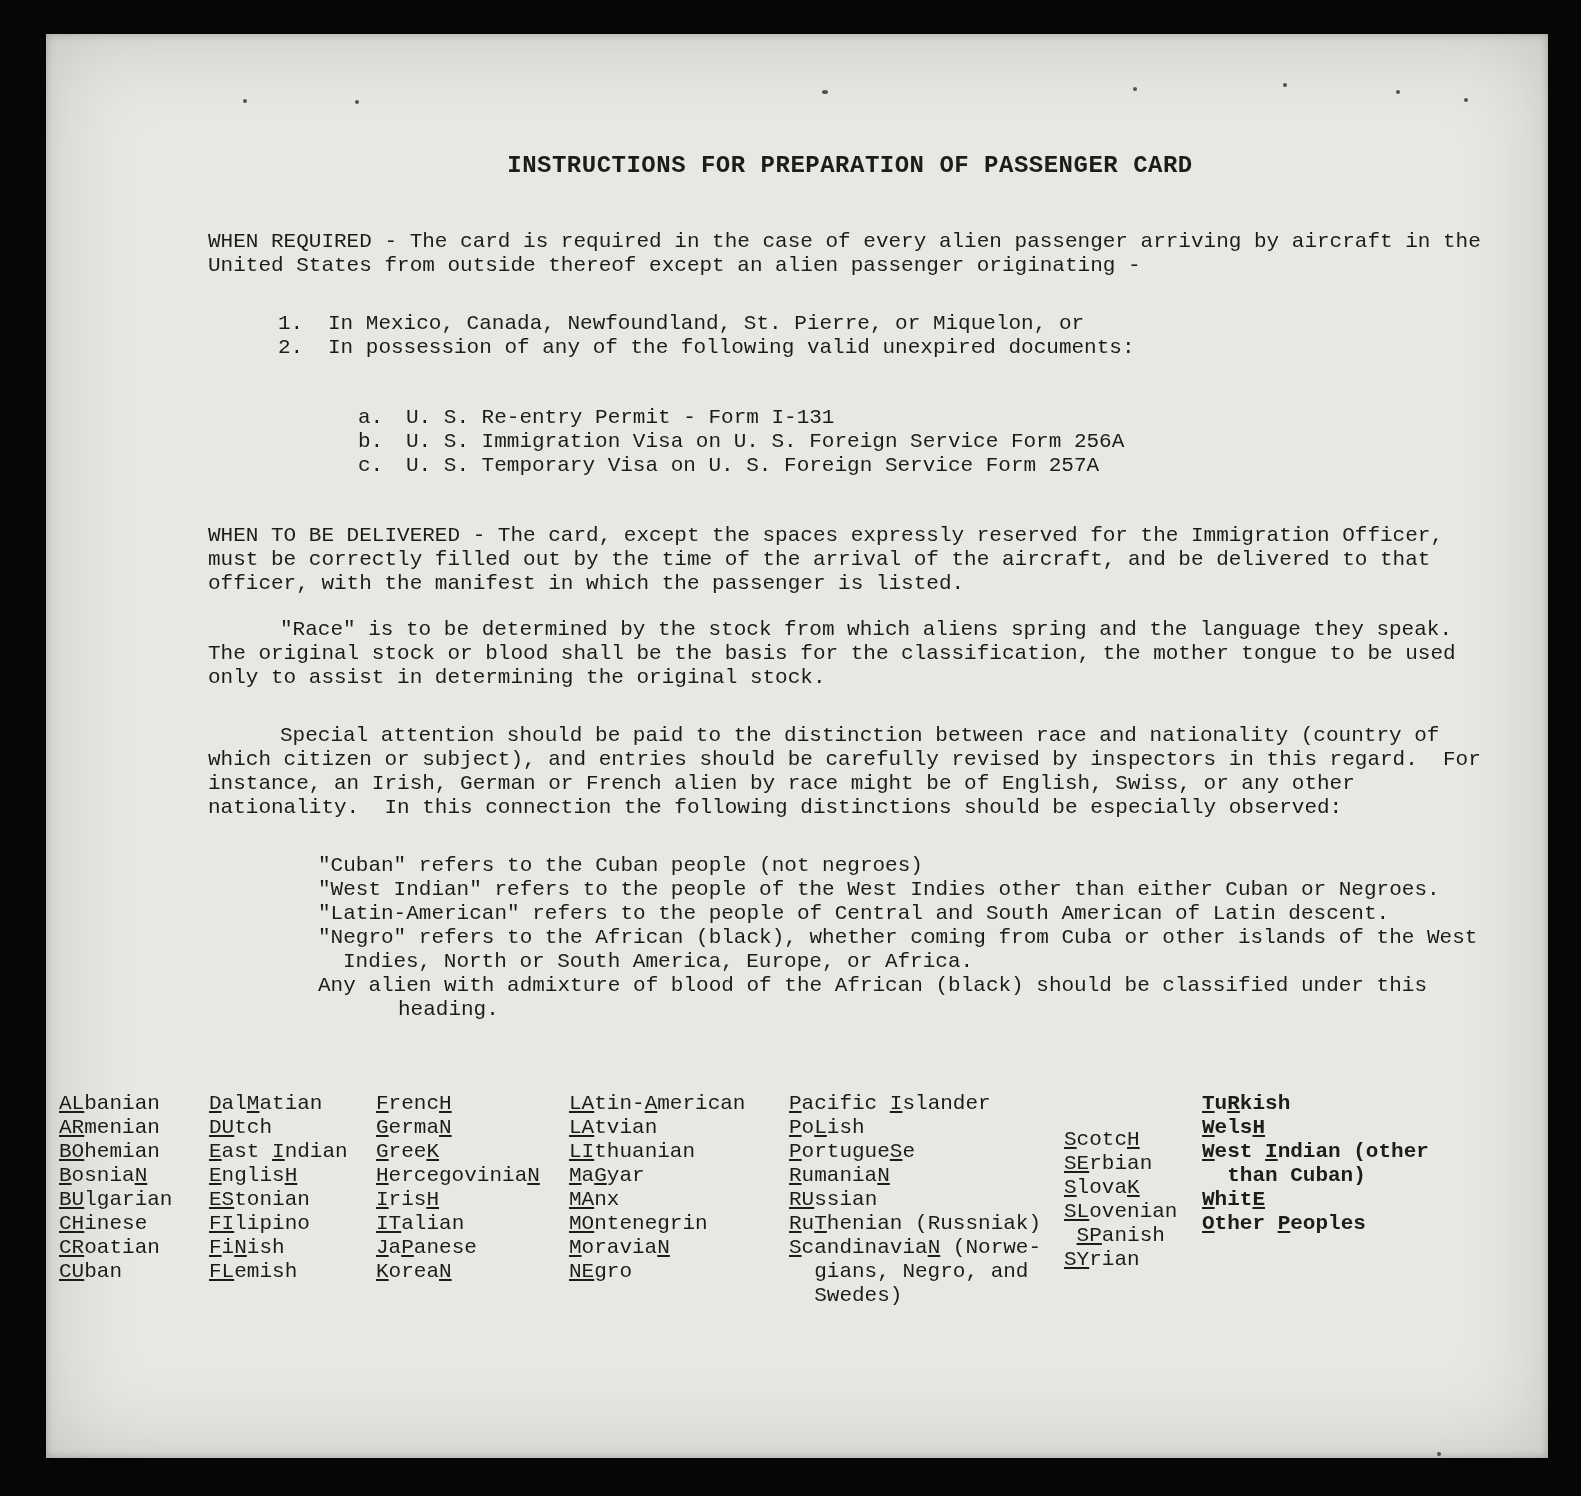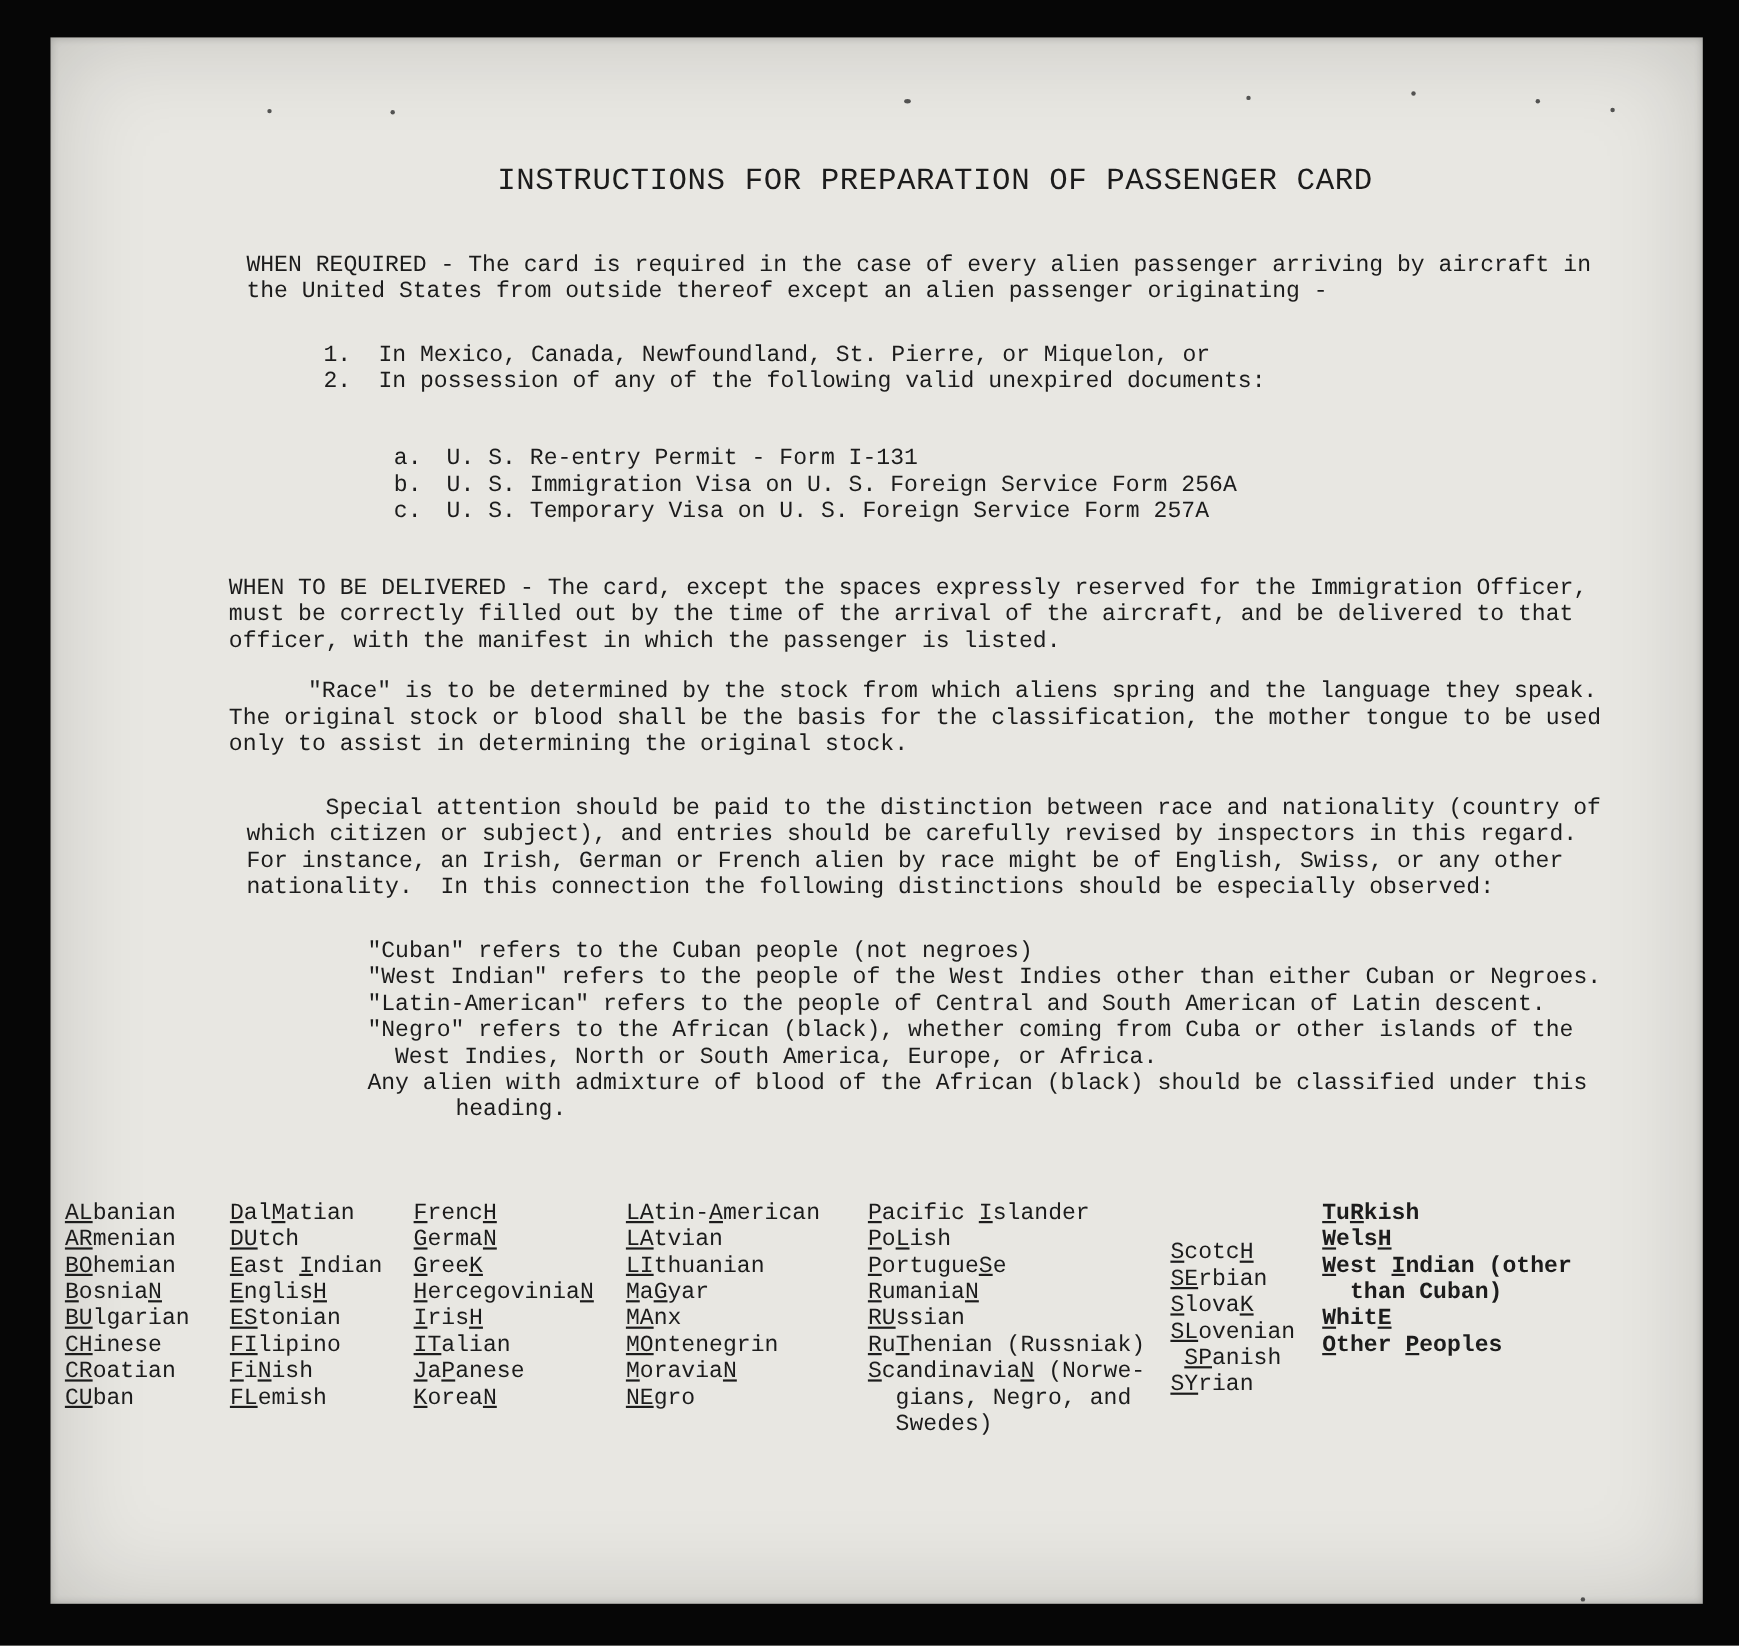--- a/index.html
+++ b/index.html
@@ -12,26 +12,26 @@
     position:absolute;left:46px;top:34px;width:1502px;height:1424px;
     background:var(--paper,#e8e7e2);
     color:var(--ink,#1c1c1c);
     box-shadow:inset 0 0 90px rgba(0,0,0,0.16), inset 0 0 8px rgba(0,0,0,0.22);
   }
   .content{
     position:absolute;left:162px;top:120px;width:1284px;
     font-size:21px;line-height:24px;
   }
   h1{
-    font-size:28px;line-height:24px;font-weight:normal;
+    font-size:24px;line-height:24px;font-weight:bold;
     text-align:center;margin:0 0 52px 0;letter-spacing:0.5px;
   }
   p{margin:0;white-space:pre-wrap;}
   .mt-sm{margin-top:22px;}
-  .mt-md{margin-top:34px;margin-left:16px;}
+  .mt-md{margin-top:34px;}
   .mt-lg{margin-top:46px;}
   .indent{text-indent:72px;}
   .li{display:flex;}
   .li .marker{flex:0 0 auto;}
   .li .txt{flex:1 1 auto;white-space:pre-wrap;}
   .num .marker{margin-left:70px;width:50px;}
   .let .marker{margin-left:150px;width:48px;}
   .distinctions{padding-left:110px;}
   .distinctions .d{padding-left:25px;text-indent:-25px;white-space:pre-wrap;}
   .distinctions .d:nth-child(5){padding-left:80px;text-indent:-80px;}

